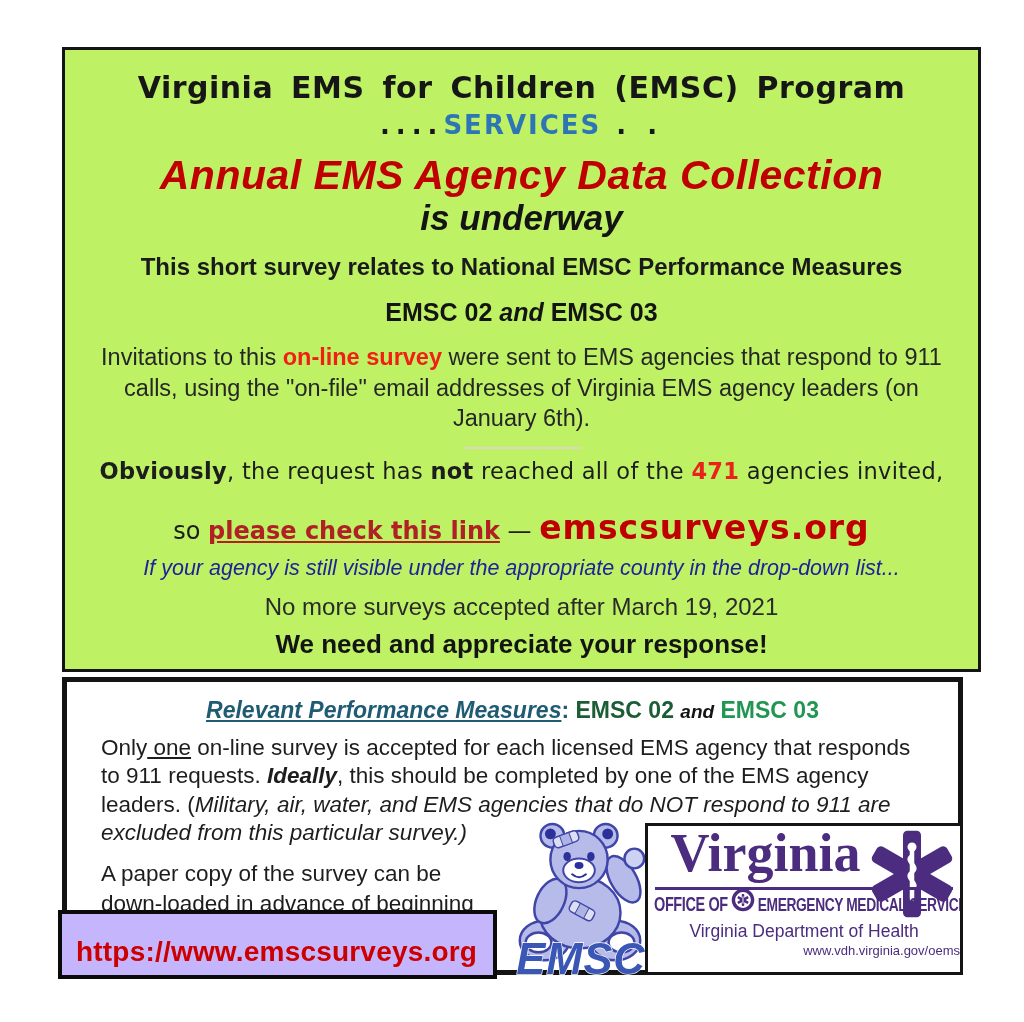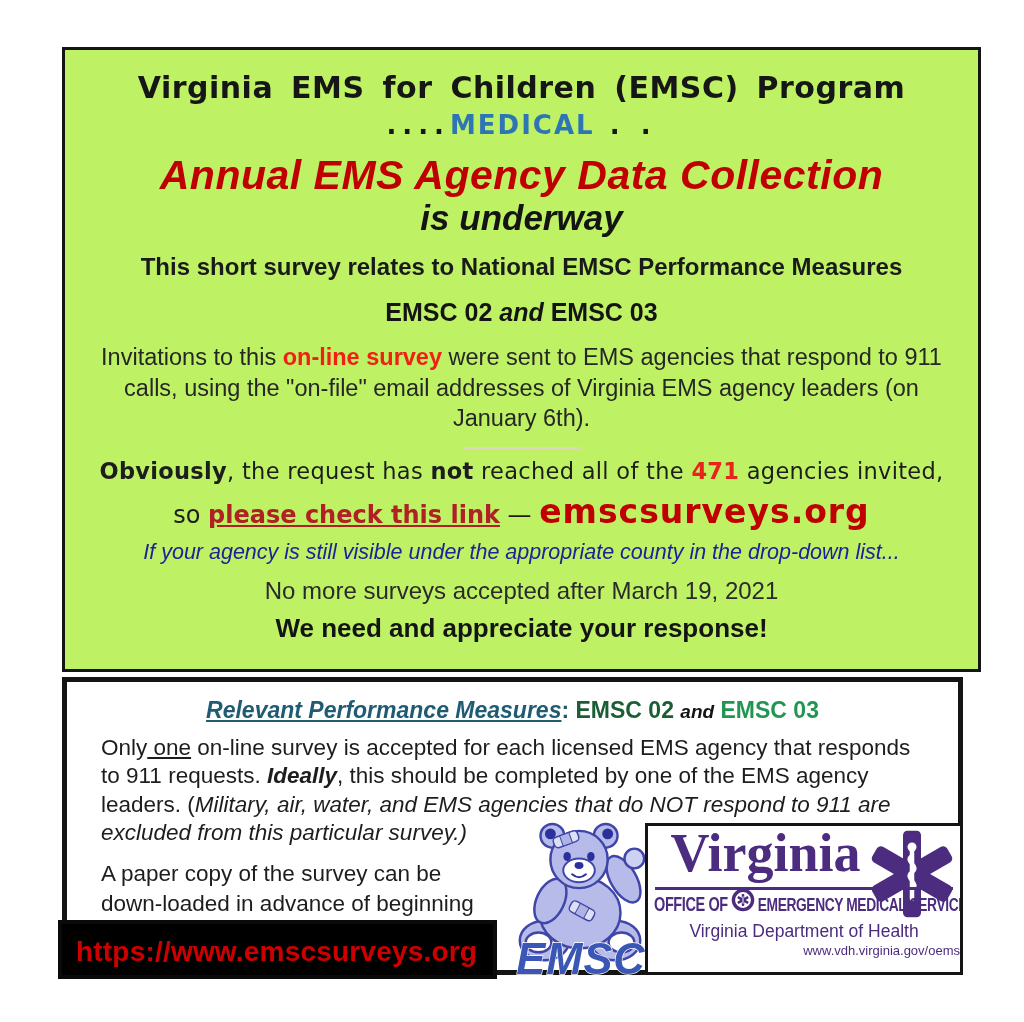--- a/index.html
+++ b/index.html
@@ -29,21 +29,21 @@
   .tb-headline-black { font-size:35px; font-weight:bold; font-style:italic; line-height:1.15; color:#141414; }
   .tb-subtitle { margin-top:15px; font-size:24px; font-weight:bold; color:#1a1a1a; }
   .tb-measures { margin-top:17px; font-size:25px; font-weight:bold; color:#141414; }
   .tb-measures .and-it { font-style:italic; }
   .tb-invite { margin:15px 18px 0; font-size:23.5px; line-height:1.3; color:#262626; }
   .tb-invite .hl { color:#F02014; font-weight:bold; }
   .tb-divider { margin:13px auto 9px; width:118px; height:0; border-top:2px solid #DCD6C2; }
   .tb-obviously { font-family:"DejaVu Sans", sans-serif; font-size:22.5px; color:#1d1d1d; letter-spacing:0.3px; }
   .tb-obviously b { font-weight:bold; }
   .tb-obviously .num { color:#E8231C; font-weight:bold; }
-  .tb-checklink { margin-top:8px; font-family:"DejaVu Sans", sans-serif; font-size:24px; color:#1d1d1d;text-align:center; }
+  .tb-checklink { margin-top:24px; font-family:"DejaVu Sans", sans-serif; font-size:24px; color:#1d1d1d;text-align:center; }
   .tb-checklink .lnk { color:#B02025; font-weight:bold; text-decoration:underline; }
   .tb-checklink .site { color:#C00000; font-weight:bold; font-size:33px; letter-spacing:1px; }
   .tb-italic { margin-top:9px; font-size:21.5px; font-style:italic; color:#20209A; }
   .tb-italic2 { margin-top:12px; font-size:21.5px; font-style:italic; color:#20209A; }
   .tb-italic2 .not { color:#C5500F; font-weight:bold; }
   .tb-deadline { margin-top:12px; font-size:24px; color:#2a2a2a; }
   .tb-closing { margin-top:8px; font-size:26px; font-weight:bold; color:#141414; }
 
   
   .bottom-box {
@@ -56,22 +56,22 @@
   .bb-heading .g1 { color:#1B5E35; font-weight:bold; }
   .bb-heading .g2 { color:#219653; font-weight:bold; }
   .bb-heading .and-it { color:#141414; font-weight:bold; font-style:italic; font-size:19px; }
   .bb-para1 { margin:10px 28px 0 34px; font-size:22.5px; line-height:1.26; text-align:left; color:#1d1d1d; }
   .bb-para1 .u { text-decoration:underline; }
   .bb-para1 .bi { font-weight:bold; font-style:italic; }
   .bb-para1 .it { font-style:italic; }
   .bb-paper { margin:12px 30px 0 34px; width:398px; font-size:22.5px; line-height:1.3; text-align:left; color:#1d1d1d; }
 
   .url-box {
-    position:absolute; left:-9px; bottom:-9px; background:#000000;
-    border:4px solid #0a0a0a; padding:12px 16px 7px 14px;
+    position:absolute; left:-9px; bottom:-9px; background:#c4b5fd;
+    border:4px solid #0a0a0a; padding:22px 16px 7px 14px;
     font-size:28px; font-weight:bold; color:#CC0000; letter-spacing:0.2px; white-space:nowrap;
   }
 
   .bear-logo { position:absolute; left:439px; top:138px; width:150px; height:158px;text-align:right; }
 
   .oems-logo {
     position:absolute; top:141px; right:-5px; width:318px; height:152px;
     box-sizing:border-box; border:3px solid #141414; background:#ffffff;
     color:#4B2C7F; overflow:hidden;
   }
@@ -96,21 +96,21 @@
   .oems-web { position:absolute; left:0; right:0; top:117px; text-align:right; font-size:13px; color:#4B2C7F; }
   .oems-star-big { position:absolute; right:3px; top:3px; width:90px; height:90px; }
 </style>
 </head>
 <body>
 
 <div class="top-box">
   <div class="tb-title">Virginia EMS for Children (EMSC) Program</div>
 
   <div class="tb-reminder">
-    <span class="dots">....</span><span class="word">MEDICAL</span><span class="dots"> . .</span>
+    <span class="dots">....</span><span class="word">SERVICES</span><span class="dots"> . .</span>
   </div>
 
   <div class="tb-headline-red">Annual EMS Agency Data Collection</div>
   <div class="tb-headline-black">is underway</div>
 
   <div class="tb-subtitle">This short survey relates to National EMSC Performance Measures</div>
 
   <div class="tb-measures">
     <span>EMSC 02</span>
     <span class="and-it">and</span>

